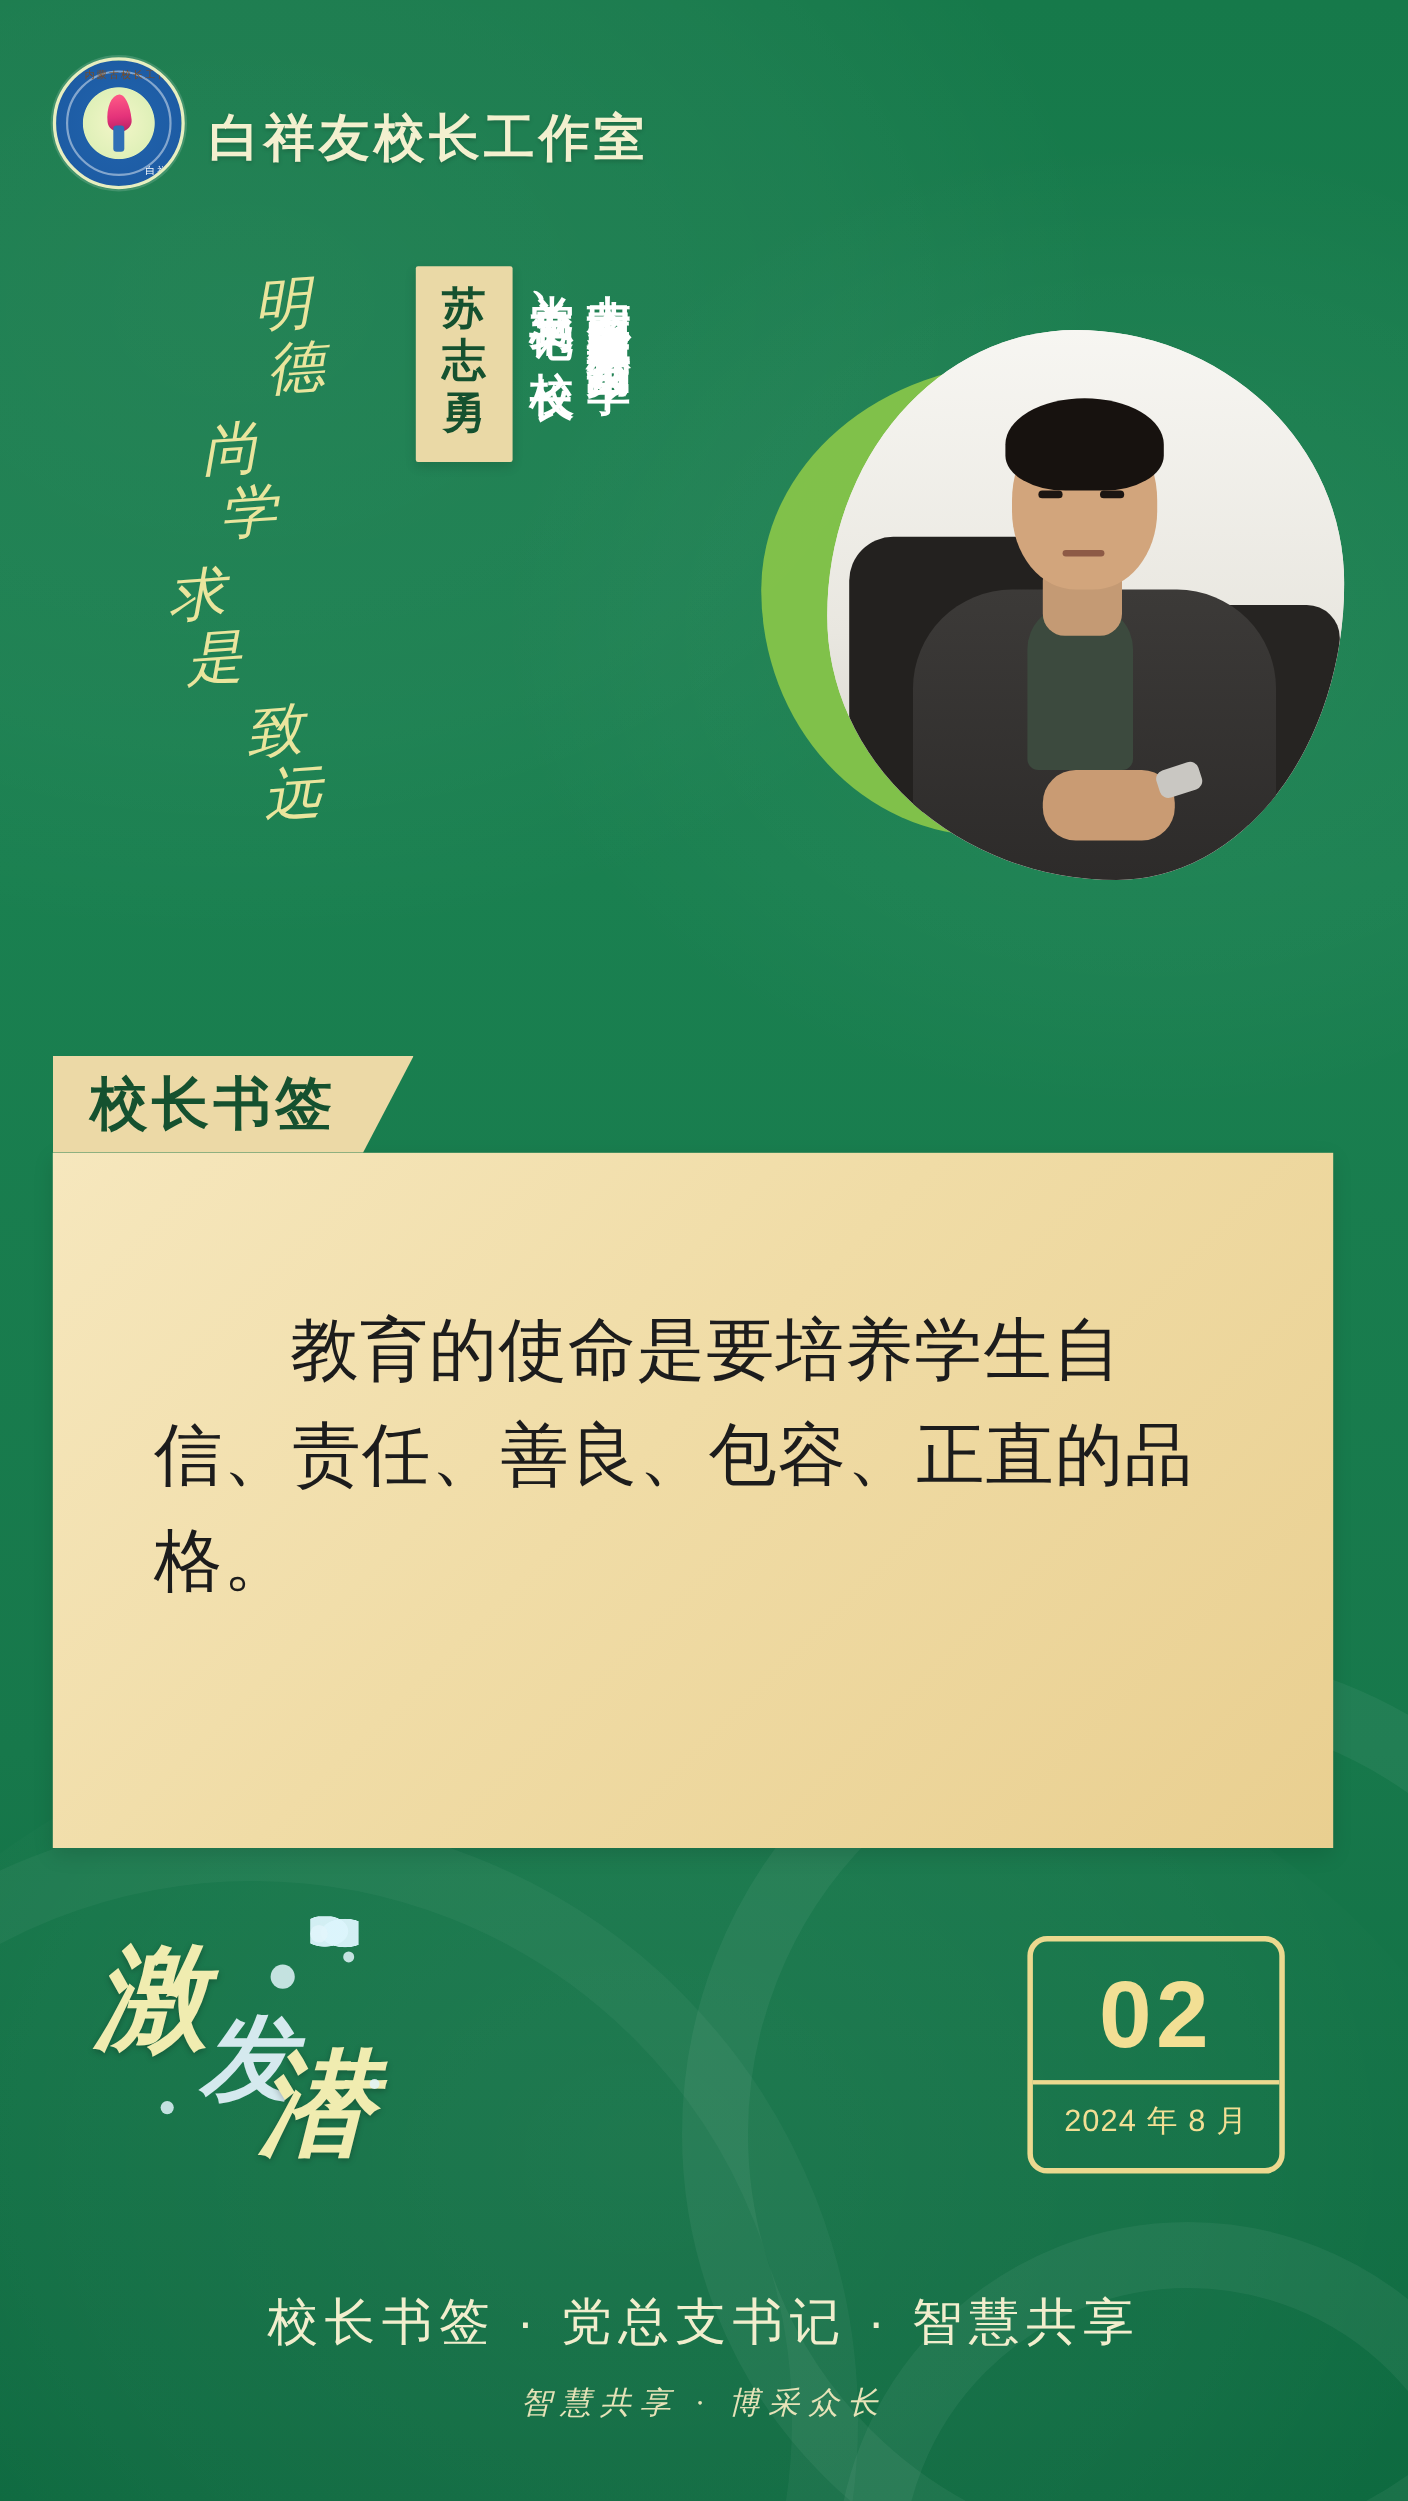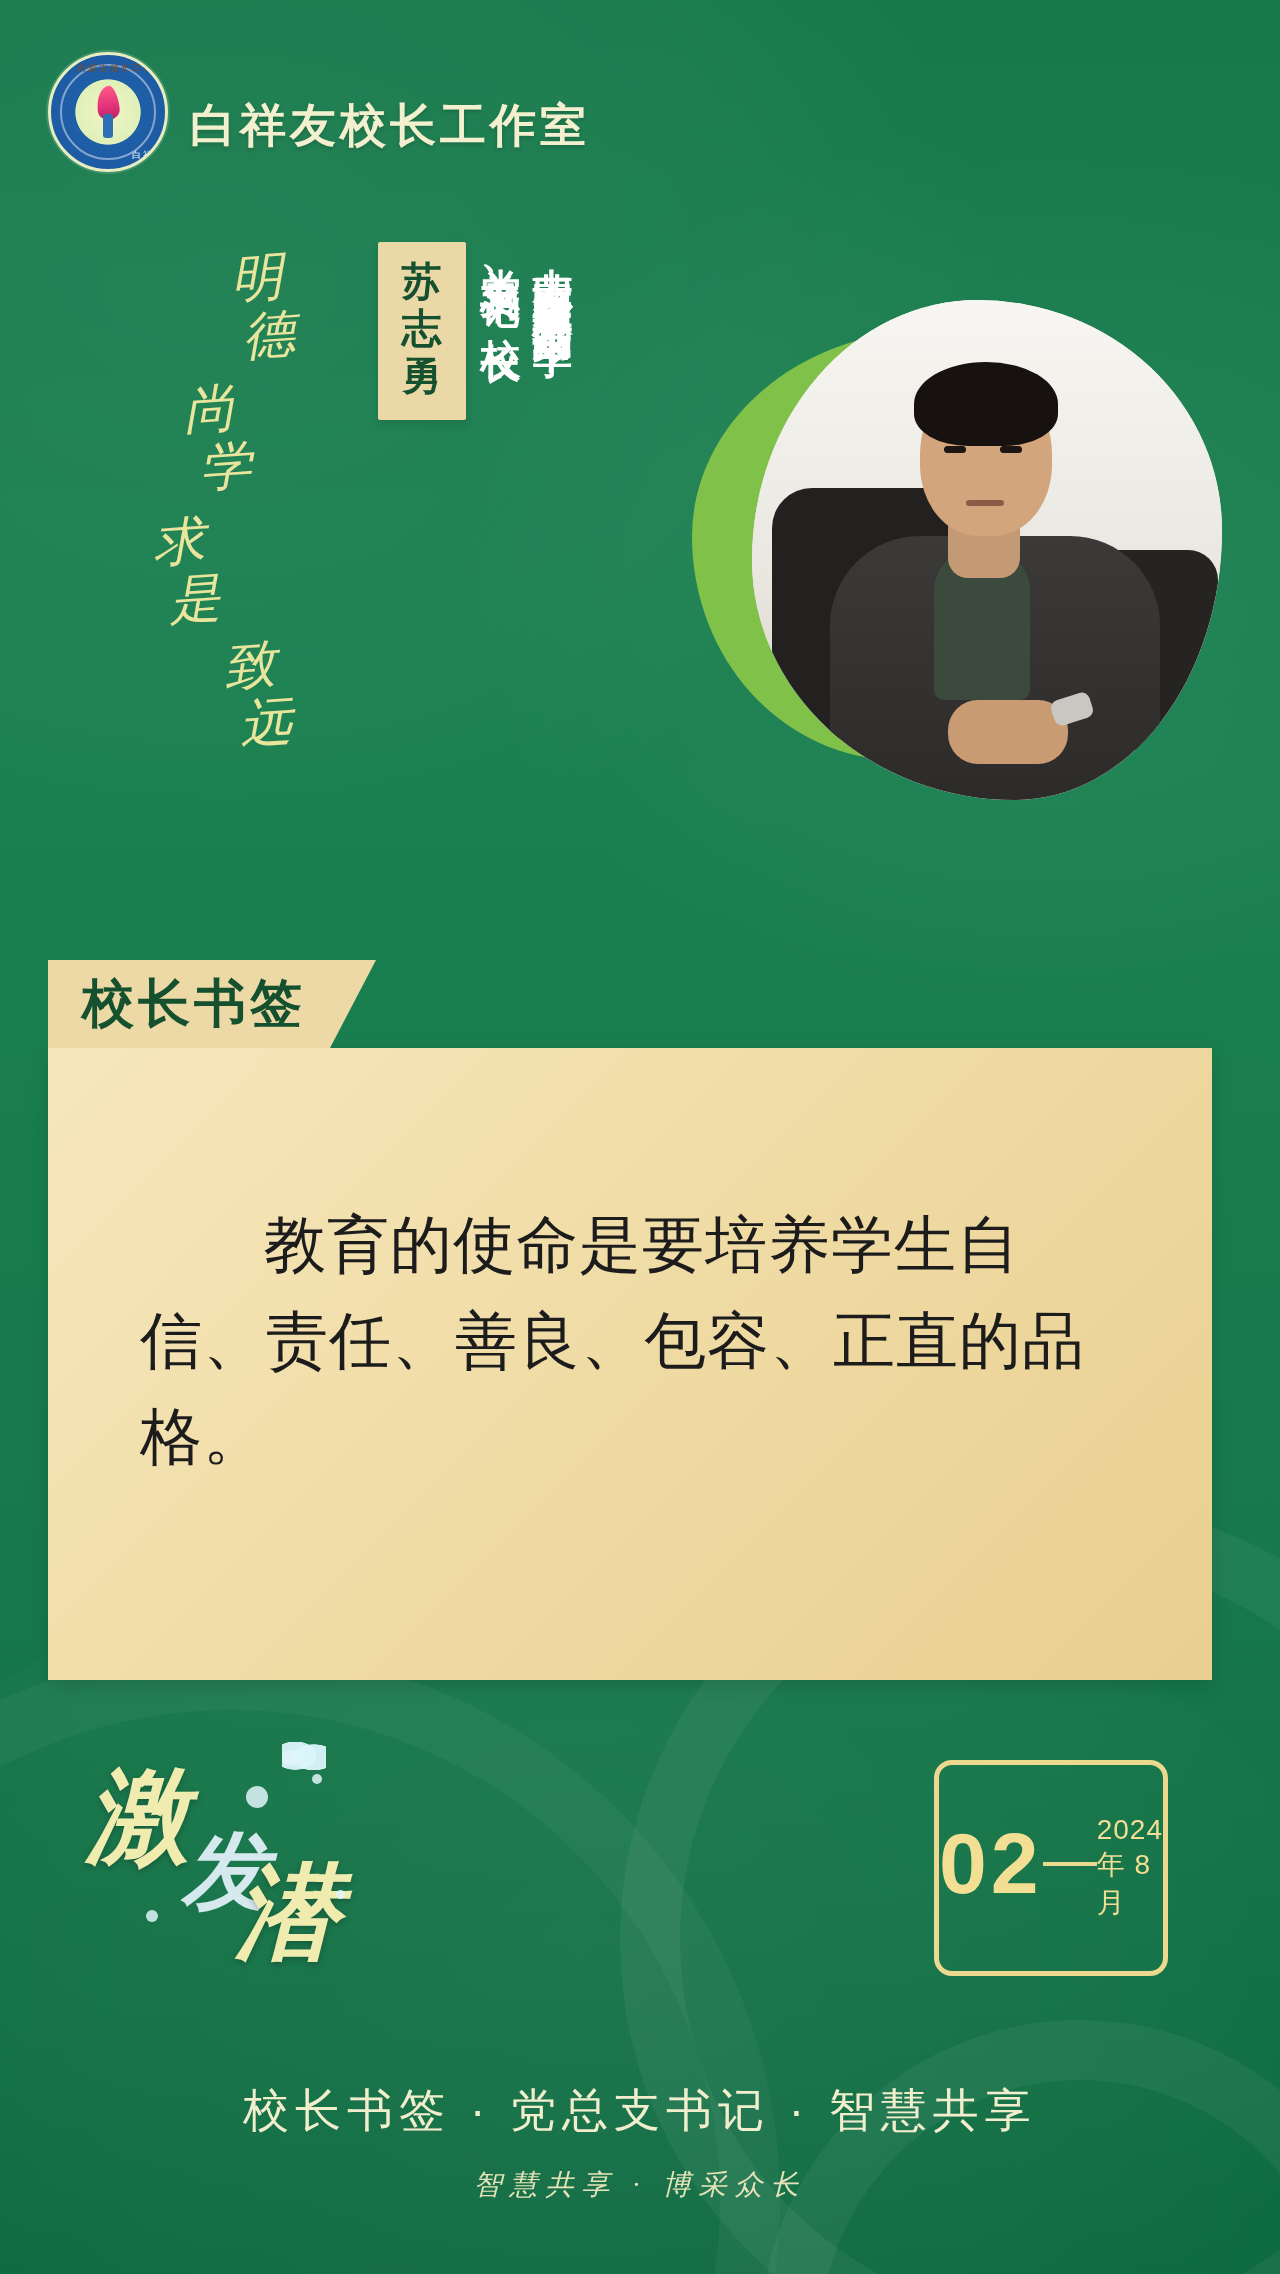--- a/index.html
+++ b/index.html
@@ -322,21 +322,21 @@
     width: 1164px;
     height: 632px;
     background: linear-gradient(135deg, #f6e7bd 0%, #f0dca6 45%, #e9cf90 100%);
     z-index: 5;
     box-shadow: 0 6px 18px rgba(0,0,0,0.12);
   }
   .quote-text {
     position: absolute;
     left: 92px;
     right: 92px;
-    top: 149px;
+    top: 132px;
     font-family: "Liberation Serif", "DejaVu Serif", serif;
     font-size: 62px;
     line-height: 1.55;
     color: #1c1c1c;
     text-indent: 124px;
     letter-spacing: 1px;
   }
 
   
   .splash {
@@ -381,21 +381,21 @@
   .date-badge {
     position: absolute;
     right: 112px;
     top: 1760px;
     width: 224px;
     height: 206px;
     border: 5px solid #ecd98f;
     border-radius: 18px;
     z-index: 6;
     display: flex;
-    flex-direction: row;
+    flex-direction: column;
     align-items: center;
     justify-content: center;
   }
   .date-day {
     font-size: 86px;
     font-weight: bold;
     color: #f2df94;
     letter-spacing: 4px;
     line-height: 1;
     margin-bottom: 10px;

